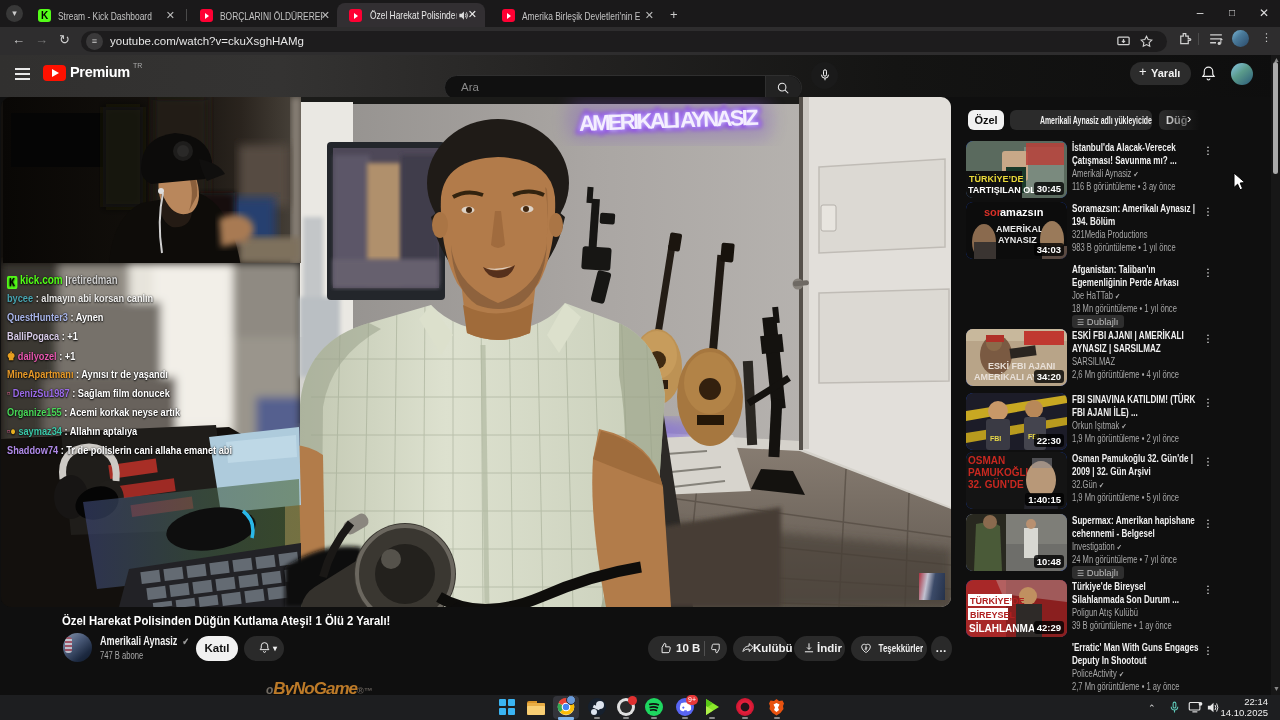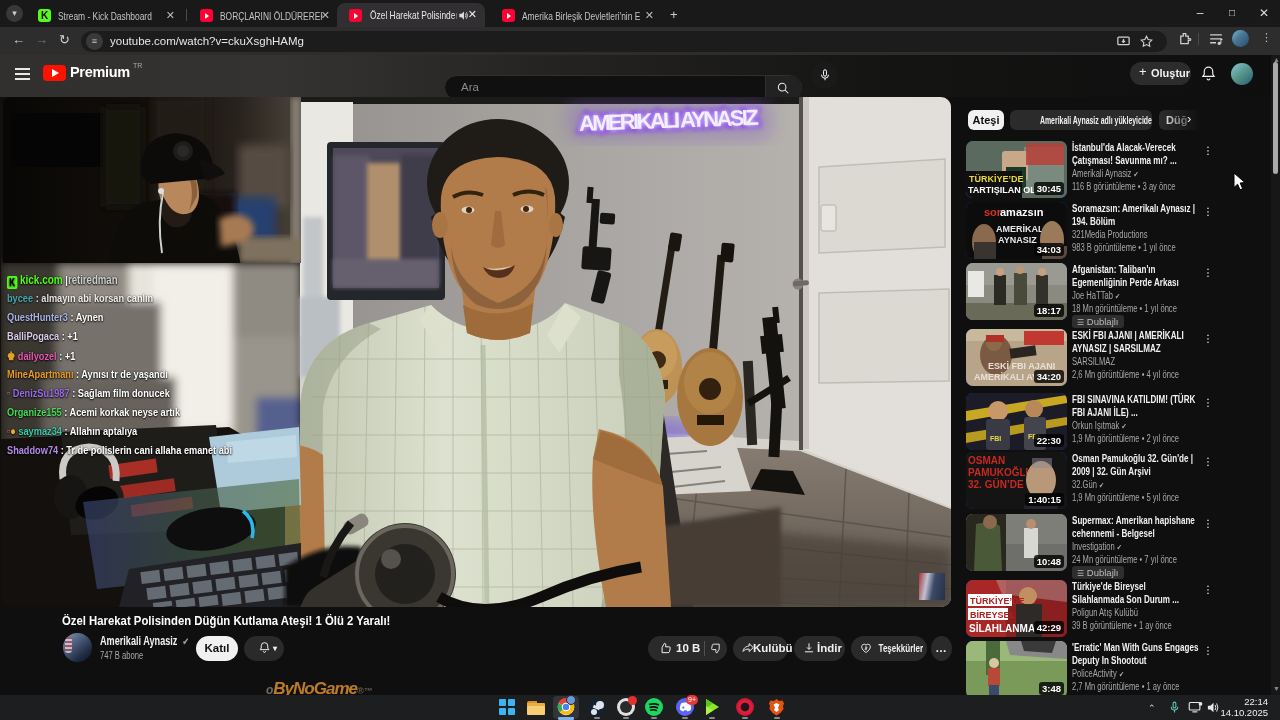--- a/index.html
+++ b/index.html
@@ -125,21 +125,21 @@
             <circle cx="10.5" cy="10.5" r="6.5"></circle>
             <path d="M15.5 15.5L21 21"></path>
           </svg></div>
  </div>
  <div id="micbtn"><svg style="margin:6px 0 0 7px;" width="14" height="14" viewBox="0 0 24 24" fill="none" stroke="#fff" stroke-width="1.7">
           <rect x="9.5" y="3" width="5" height="11" rx="2.5"></rect>
           <path d="M6 11.5a6 6 0 0 0 12 0M12 17.5V21"></path>
         </svg></div>
  <div class="abs" style="left:1130px;top:7px;width:61px;height:23px;border-radius:12px;background:#2c2c2c;">
    <span class="abs" style="left:9px;top:2px;color:#f1f1f1;font-size:13px;font-weight:normal;">+</span>
-   <span class="abs" style="left:21px;top:5px;color:#f1f1f1;font-size:11px;font-weight:bold;">Oluştur</span>
+   <span class="abs" style="left:21px;top:5px;color:#f1f1f1;font-size:11px;font-weight:bold;">Yaralı</span>
  </div>
  <svg class="abs" style="left:1200px;top:10px;" width="17" height="17" viewBox="0 0 24 24" fill="none" stroke="#f1f1f1" stroke-width="1.6">
         <path d="M12 3a6 6 0 0 0-6 6v4l-2 3h16l-2-3V9a6 6 0 0 0-6-6zM10 19a2 2 0 0 0 4 0"></path>
       </svg>
  <div class="abs" style="left:1231px;top:8px;width:22px;height:22px;border-radius:50%;background:linear-gradient(140deg,#8ac8e8 0%,#5a9a8a 45%,#2a5a7a 100%);"></div>
 </div>
 
 <div id="player">
 <svg width="950" height="510" viewBox="0 0 950 510">
  <defs>
@@ -497,21 +497,21 @@
         <path d="M12 20s-7.5-4.8-7.5-10A4.3 4.3 0 0 1 12 7a4.3 4.3 0 0 1 7.5 3c0 5.2-7.5 10-7.5 10z"></path>
         <path d="M12 9v6M10.5 10.5h2.2a1.2 1.2 0 0 1 0 2.4h-1.4a1.2 1.2 0 0 0 0 2.4h2.2" stroke-width="1.2"></path>
       </svg>
   <span class="sqc" style="margin-left:18px;transform:scaleX(0.7);">Teşekkürler</span>
 </div>
 <div class="pill" style="left:931px;width:21px;border-radius:50%;letter-spacing:1px;">…</div>
 <div class="abs" style="left:266px;top:679px;color:#8a8278;font-size:12px;font-style:italic;font-weight:bold;opacity:.8;">o<span style="color:#e8952f;font-size:17px;letter-spacing:-1px;">ByNoGame</span><span style="color:#77706a;font-size:9px;">®™</span></div>
 
 <div id="sidebar">
 
- <div class="abs" style="left:2px;top:6px;width:36px;height:20px;border-radius:6px;background:#f1f1f1;color:#0f0f0f;font-size:11px;font-weight:bold;text-align:center;line-height:20px;">Ateşi</div>
+ <div class="abs" style="left:2px;top:6px;width:36px;height:20px;border-radius:6px;background:#f1f1f1;color:#0f0f0f;font-size:11px;font-weight:bold;text-align:center;line-height:20px;">Özel</div>
  <div class="abs" style="left:44px;top:6px;width:142px;height:20px;border-radius:6px;background:#2b2b2b;color:#f1f1f1;font-size:11px;font-weight:bold;line-height:20px;white-space:nowrap;overflow:hidden;text-align:center;"><span class="sqc" style="transform:scaleX(0.66);font-size:10.5px;">Amerikali Aynasiz adlı yükleyiciden</span></div>
  <div class="abs" style="left:193px;top:6px;width:44px;height:20px;border-radius:6px;background:#2b2b2b;color:#f1f1f1;font-size:11px;font-weight:bold;line-height:20px;padding-left:7px;overflow:hidden;">Düğ</div>
  <div class="abs" style="left:196px;top:0px;width:64px;height:32px;background:linear-gradient(90deg,rgba(15,15,15,0) 0%,#0f0f0f 60%);"></div>
  <div class="abs" style="left:221px;top:7px;color:#f1f1f1;font-size:13px;">›</div>
 
  <div class="thumb" style="top:37px;"><svg width="101" height="57" viewBox="0 0 101 57">
           <rect width="101" height="57" fill="#5a6a5e"></rect>
           <rect x="58" y="6" width="40" height="46" fill="#7a8a7e"></rect>
           <rect x="36" y="10" width="26" height="30" rx="3" fill="#c8a888"></rect>
           <rect x="40" y="26" width="20" height="26" fill="#1a3a2a"></rect>
@@ -532,32 +532,20 @@
           <text x="32" y="41" font-size="9" font-weight="bold" fill="#e8e8e8">AYNASIZ</text>
           <ellipse cx="18" cy="40" rx="12" ry="18" fill="#8a6a4e"></ellipse>
           <rect x="8" y="40" width="22" height="17" fill="#3a3431"></rect>
           <ellipse cx="86" cy="38" rx="12" ry="19" fill="#9a7a5a"></ellipse>
           <rect x="76" y="44" width="25" height="13" fill="#5a4a42"></rect>
         </svg><span class="dur">34:03</span></div>
 <div class="vtitle" style="top:98px;">Soramazsın: Amerikalı Aynasız |<br>194. Bölüm</div>
 <div class="vmeta" style="top:124px;">321Media Productions</div>
 <div class="vmeta" style="top:137px;">983 B görüntüleme • 1 yıl önce</div>
 <div class="vdots" style="top:102px;">⋮</div>
-<div class="thumb" style="top:159px;"><svg width="101" height="57" viewBox="0 0 101 57">
-          <rect width="101" height="57" fill="#8a8a80"></rect>
-          <rect y="0" width="101" height="22" fill="#9a9a92"></rect>
-          <rect y="40" width="101" height="17" fill="#6a6a58"></rect>
-          <rect x="2" y="8" width="16" height="26" fill="#e8e8e4"></rect>
-          <rect x="28" y="12" width="12" height="30" fill="#2a2a22"></rect>
-          <rect x="48" y="10" width="13" height="32" fill="#4a4a3a"></rect>
-          <rect x="70" y="12" width="12" height="30" fill="#32322a"></rect>
-          <circle cx="34" cy="9" r="4" fill="#c8a080"></circle>
-          <circle cx="54" cy="7" r="4" fill="#b89878"></circle>
-          <circle cx="76" cy="9" r="4" fill="#c8a080"></circle>
-        </svg><span class="dur">18:17</span></div>
 <div class="vtitle" style="top:159px;">Afganistan: Taliban'ın<br>Egemenliğinin Perde Arkası</div>
 <div class="vmeta" style="top:185px;">Joe HaTTab <span style="color:#aaa;font-size:8px;">✔</span></div>
 <div class="vmeta" style="top:198px;">18 Mn görüntüleme • 1 yıl önce</div>
 <div class="badge" style="top:211px;"><span style="font-size:8px;">☰</span> Dublajlı</div>
       <div class="vdots" style="top:163px;">⋮</div>
 <div class="thumb" style="top:225px;"><svg width="101" height="57" viewBox="0 0 101 57">
           <rect width="101" height="57" fill="#b8a488"></rect>
           <rect y="0" width="101" height="12" fill="#c8b89c"></rect>
           <ellipse cx="30" cy="26" rx="16" ry="20" fill="#7a5a42"></ellipse>
           <circle cx="28" cy="14" r="8" fill="#8a6a4a"></circle>
@@ -622,30 +610,20 @@
           <rect x="2" y="14" width="44" height="12" fill="#fff"></rect>
           <text x="4" y="24" font-size="9" font-weight="bold" fill="#b02020">TÜRKİYE’DE</text>
           <rect x="2" y="28" width="40" height="12" fill="#fff"></rect>
           <text x="4" y="38" font-size="9" font-weight="bold" fill="#b02020">BİREYSEL</text>
           <text x="3" y="52" font-size="10" font-weight="bold" fill="#fff">SİLAHLANMA</text>
         </svg><span class="dur">42:29</span></div>
 <div class="vtitle" style="top:476px;">Türkiye'de Bireysel<br>Silahlanmada Son Durum ...</div>
 <div class="vmeta" style="top:502px;">Poligun Atış Kulübü</div>
 <div class="vmeta" style="top:515px;">39 B görüntüleme • 1 ay önce</div>
 <div class="vdots" style="top:480px;">⋮</div>
-<div class="thumb" style="top:537px;"><svg width="101" height="57" viewBox="0 0 101 57">
-          <rect width="101" height="57" fill="#7a9a5a"></rect>
-          <rect y="0" width="101" height="20" fill="#9ab87a"></rect>
-          <rect x="20" y="0" width="14" height="34" fill="#4a6a3a"></rect>
-          <polygon points="40,0 101,0 101,18 44,14" fill="#888"></polygon>
-          <polygon points="55,0 90,0 86,12 58,10" fill="#3a3a3a"></polygon>
-          <circle cx="28" cy="22" r="5" fill="#d8c8a0"></circle>
-          <rect x="22" y="27" width="12" height="18" fill="#b84838"></rect>
-          <rect x="23" y="44" width="10" height="13" fill="#3a4a6a"></rect>
-        </svg><span class="dur">3:48</span></div>
 <div class="vtitle" style="top:537px;">'Erratic' Man With Guns Engages<br>Deputy In Shootout</div>
 <div class="vmeta" style="top:563px;">PoliceActivity <span style="color:#aaa;font-size:8px;">✔</span></div>
 <div class="vmeta" style="top:576px;">2,7 Mn görüntüleme • 1 ay önce</div>
 <div class="vdots" style="top:541px;">⋮</div>
 </div>
 <div id="scrollbar">
       <div style="position:absolute;left:2px;top:1px;width:5px;height:5px;color:#888;font-size:7px;">▲</div>
       <div id="scrollthumb"></div>
       <div style="position:absolute;left:2px;top:630px;width:5px;height:5px;color:#888;font-size:7px;">▼</div>
     </div>

